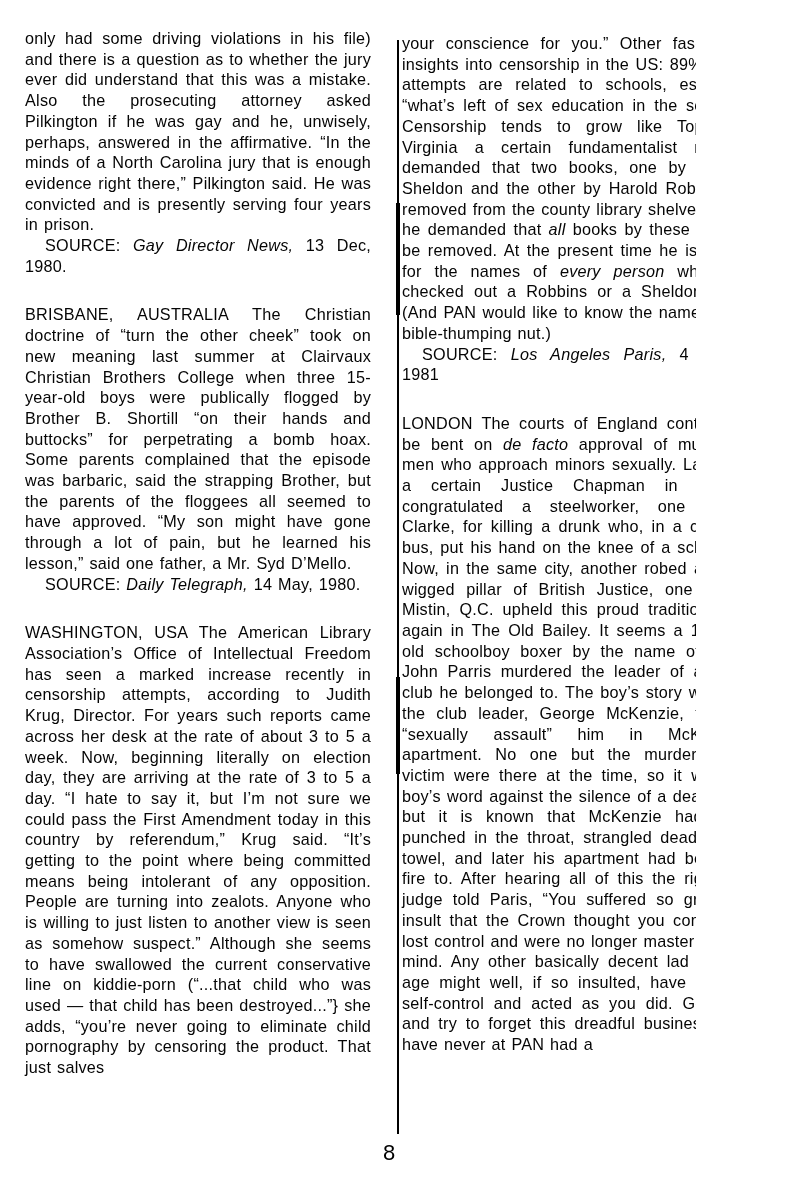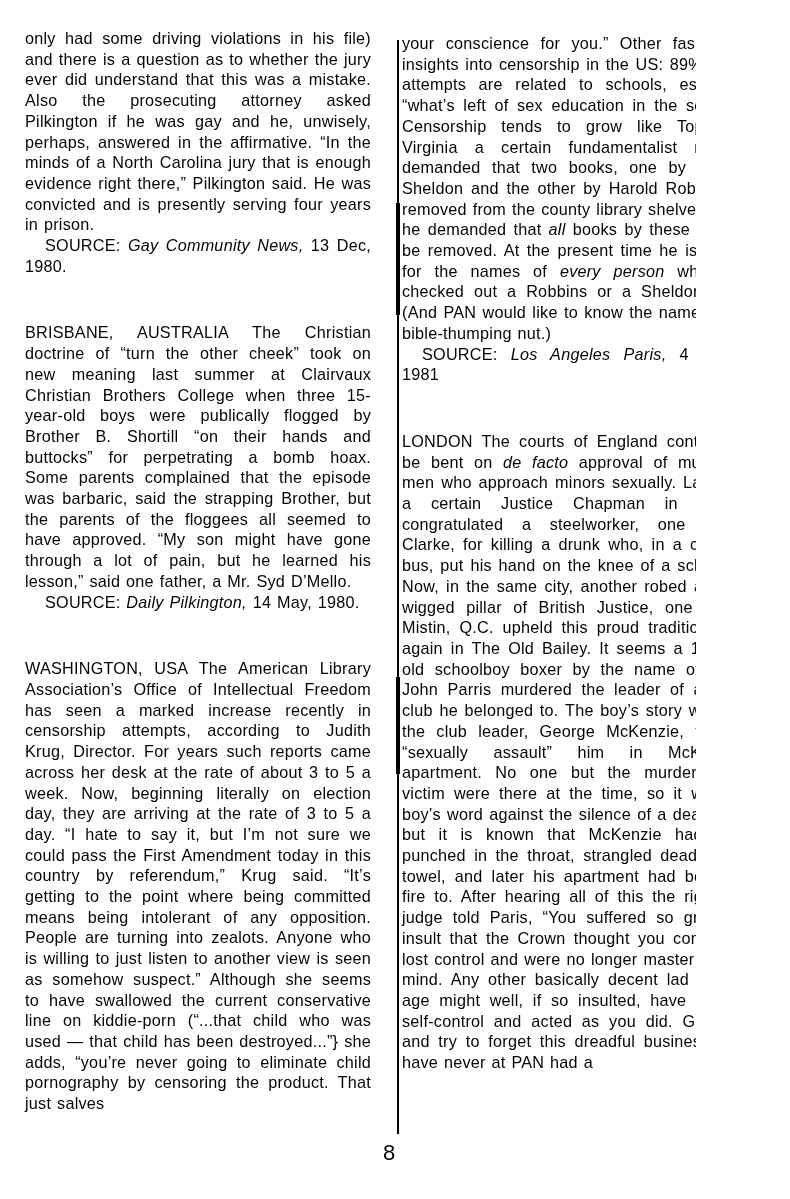--- a/index.html
+++ b/index.html
@@ -27,21 +27,21 @@
     margin: 0;
     padding: 0;
     text-align: justify;
     font-size: 16.2px;
     line-height: 20.7px;
     word-spacing: 1.1px;
     letter-spacing: 0.25px;
     hyphens: none;
   }
   .block.source { text-indent: 20px; }
-  .block.story  { margin-top: 46px; }
+  .block.story  { margin-top: 28px; }
   .block em { font-style: italic; }
   .divider {
     position: absolute;
     left: 397px;
     top: 40px;
     width: 2px;
     height: 1094px;
     background: #000;
   }
   .divider .seg {
@@ -63,23 +63,23 @@
     color: #000;
   }
 </style>
 </head>
 <body>
 
 <div class="page">
 
   <div class="column">
       <p class="block"><span>only had some driving violations in his file) and there is a question as to whether the jury ever did understand that this was a mistake. Also the prosecuting attorney asked Pilkington if he was gay and he, unwisely, perhaps, answered in the affirmative. “In the minds of a North Carolina jury that is enough evidence right there,” Pilkington said. He was convicted and is presently serving four years in prison.</span></p>
-      <p class="block source"><span>SOURCE: </span><em>Gay Community News,</em><span> 13 Dec, 1980.</span></p>
+      <p class="block source"><span>SOURCE: </span><em>Gay Director News,</em><span> 13 Dec, 1980.</span></p>
       <p class="block story"><span>BRISBANE, AUSTRALIA The Christian doctrine of “turn the other cheek” took on new meaning last summer at Clairvaux Christian Brothers College when three 15-year-old boys were publically flogged by Brother B. Shortill “on their hands and buttocks” for perpetrating a bomb hoax. Some parents complained that the episode was barbaric, said the strapping Brother, but the parents of the floggees all seemed to have approved. “My son might have gone through a lot of pain, but he learned his lesson,” said one father, a Mr. Syd D’Mello.</span></p>
-      <p class="block source"><span>SOURCE: </span><em>Daily Pilkington,</em><span> 14 May, 1980.</span></p>
+      <p class="block source"><span>SOURCE: </span><em>Daily Telegraph,</em><span> 14 May, 1980.</span></p>
       <p class="block story"><span>WASHINGTON, USA The American Library Association’s Office of Intellectual Freedom has seen a marked increase recently in censorship attempts, according to Judith Krug, Director. For years such reports came across her desk at the rate of about 3 to 5 a week. Now, beginning literally on election day, they are arriving at the rate of 3 to 5 a day. “I hate to say it, but I’m not sure we could pass the First Amendment today in this country by referendum,” Krug said. “It’s getting to the point where being committed means being intolerant of any opposition. People are turning into zealots. Anyone who is willing to just listen to another view is seen as somehow suspect.” Although she seems to have swallowed the current conservative line on kiddie-porn (“...that child who was used — that child has been destroyed...”} she adds, “you’re never going to eliminate child pornography by censoring the product. That just salves</span></p>
     </div>
 
   <div class="divider">
     <div class="seg seg1"></div>
     <div class="seg seg2"></div>
   </div>
 
   <div class="column right">
       <p class="block"><span>your conscience for you.” Other fascinating insights into censorship in the US: 89% of the attempts are related to schools, especially “what’s left of sex education in the schools”. Censorship tends to grow like Topsy. In Virginia a certain fundamentalist minister demanded that two books, one by Sydney Sheldon and the other by Harold Robbins be removed from the county library shelves. Then he demanded that </span><em>all</em><span> books by these authors be removed. At the present time he is asking for the names of </span><em>every person</em><span> who ever checked out a Robbins or a Sheldon book. (And PAN would like to know the name of this bible-thumping nut.)</span></p>

